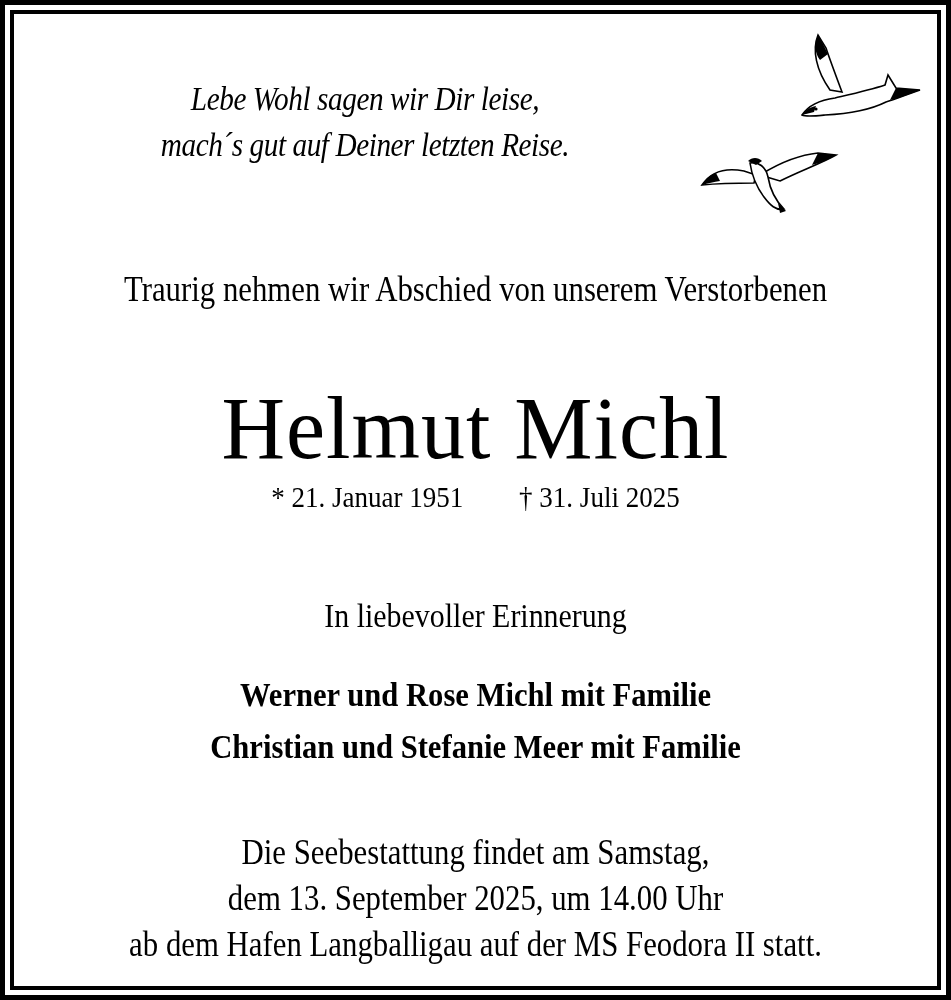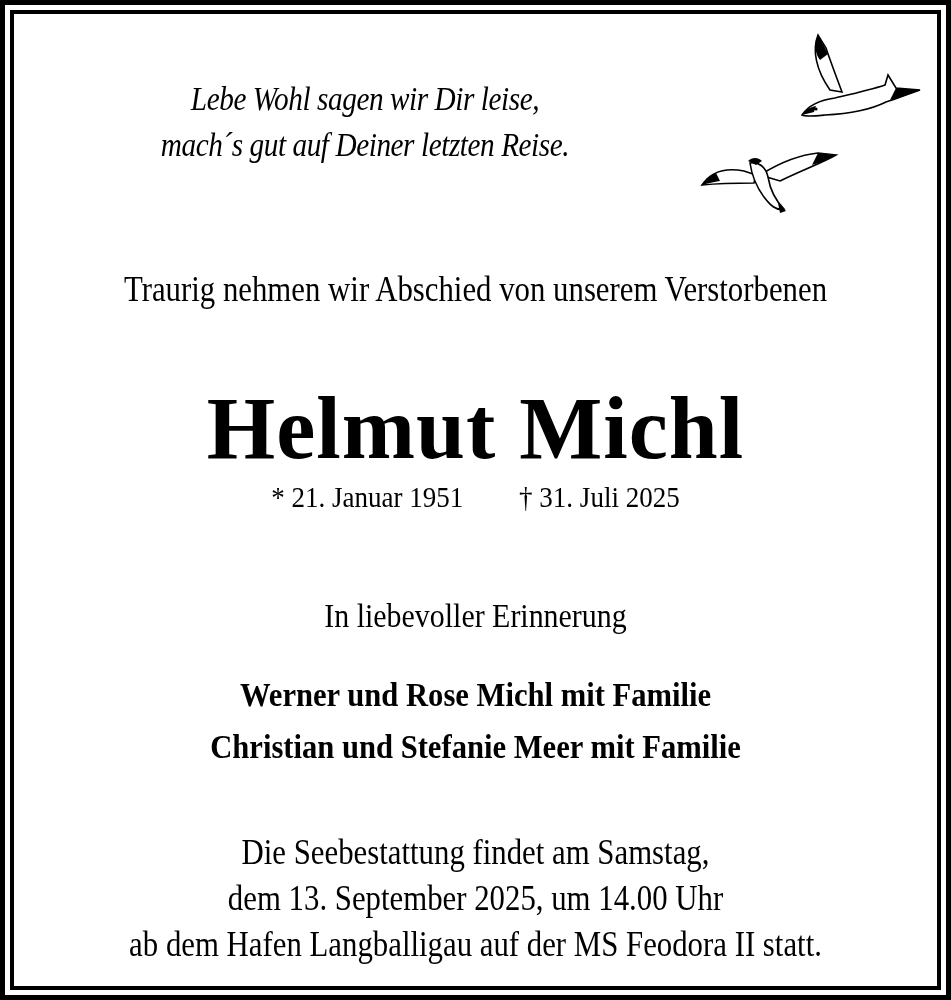--- a/index.html
+++ b/index.html
@@ -49,21 +49,21 @@
       transform: scaleX(0.86);
       transform-origin: center;
       white-space: nowrap;
     }
     .intro {
       font-size: 35px;
       transform: scaleX(0.88);
       transform-origin: center;
     }
     .name {
-      font-weight: bold;
+      font-weight: normal;
       font-size: 88px;
       letter-spacing: 1px;
     }
     .dates {
       font-size: 30px;
       transform: scaleX(0.9);
       transform-origin: center;
     }
     .dates span {
       display: inline-block;

